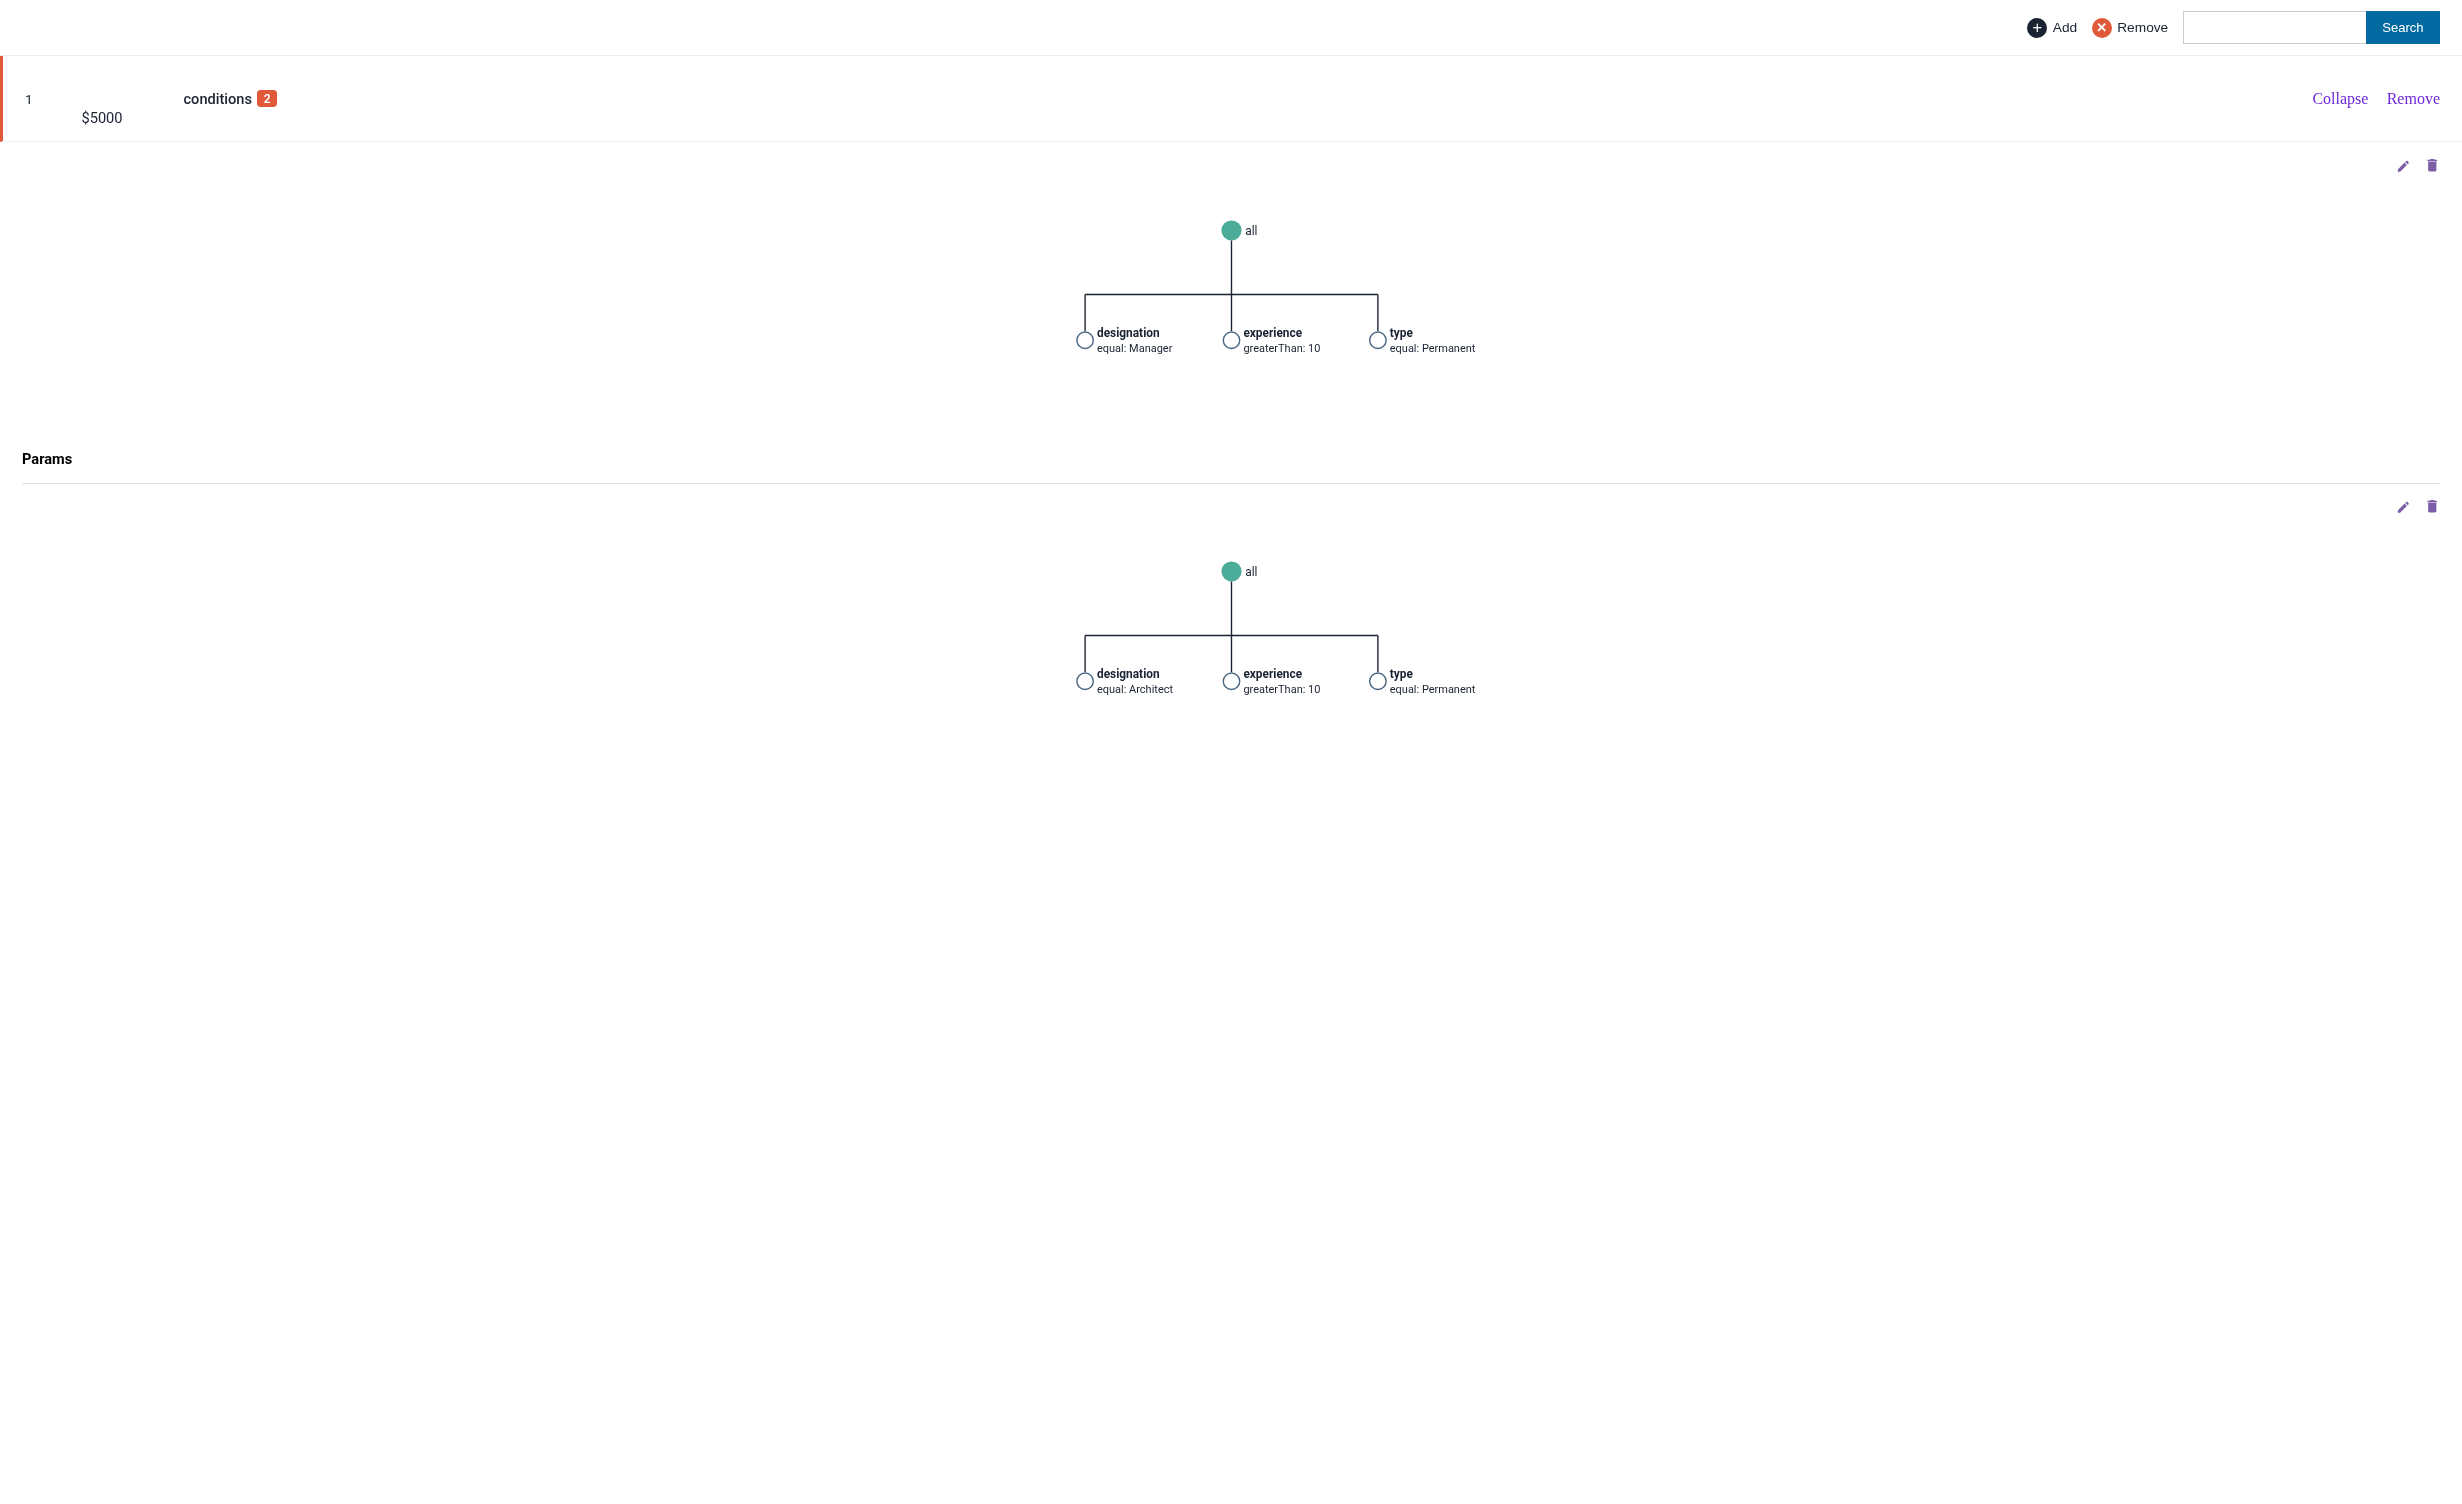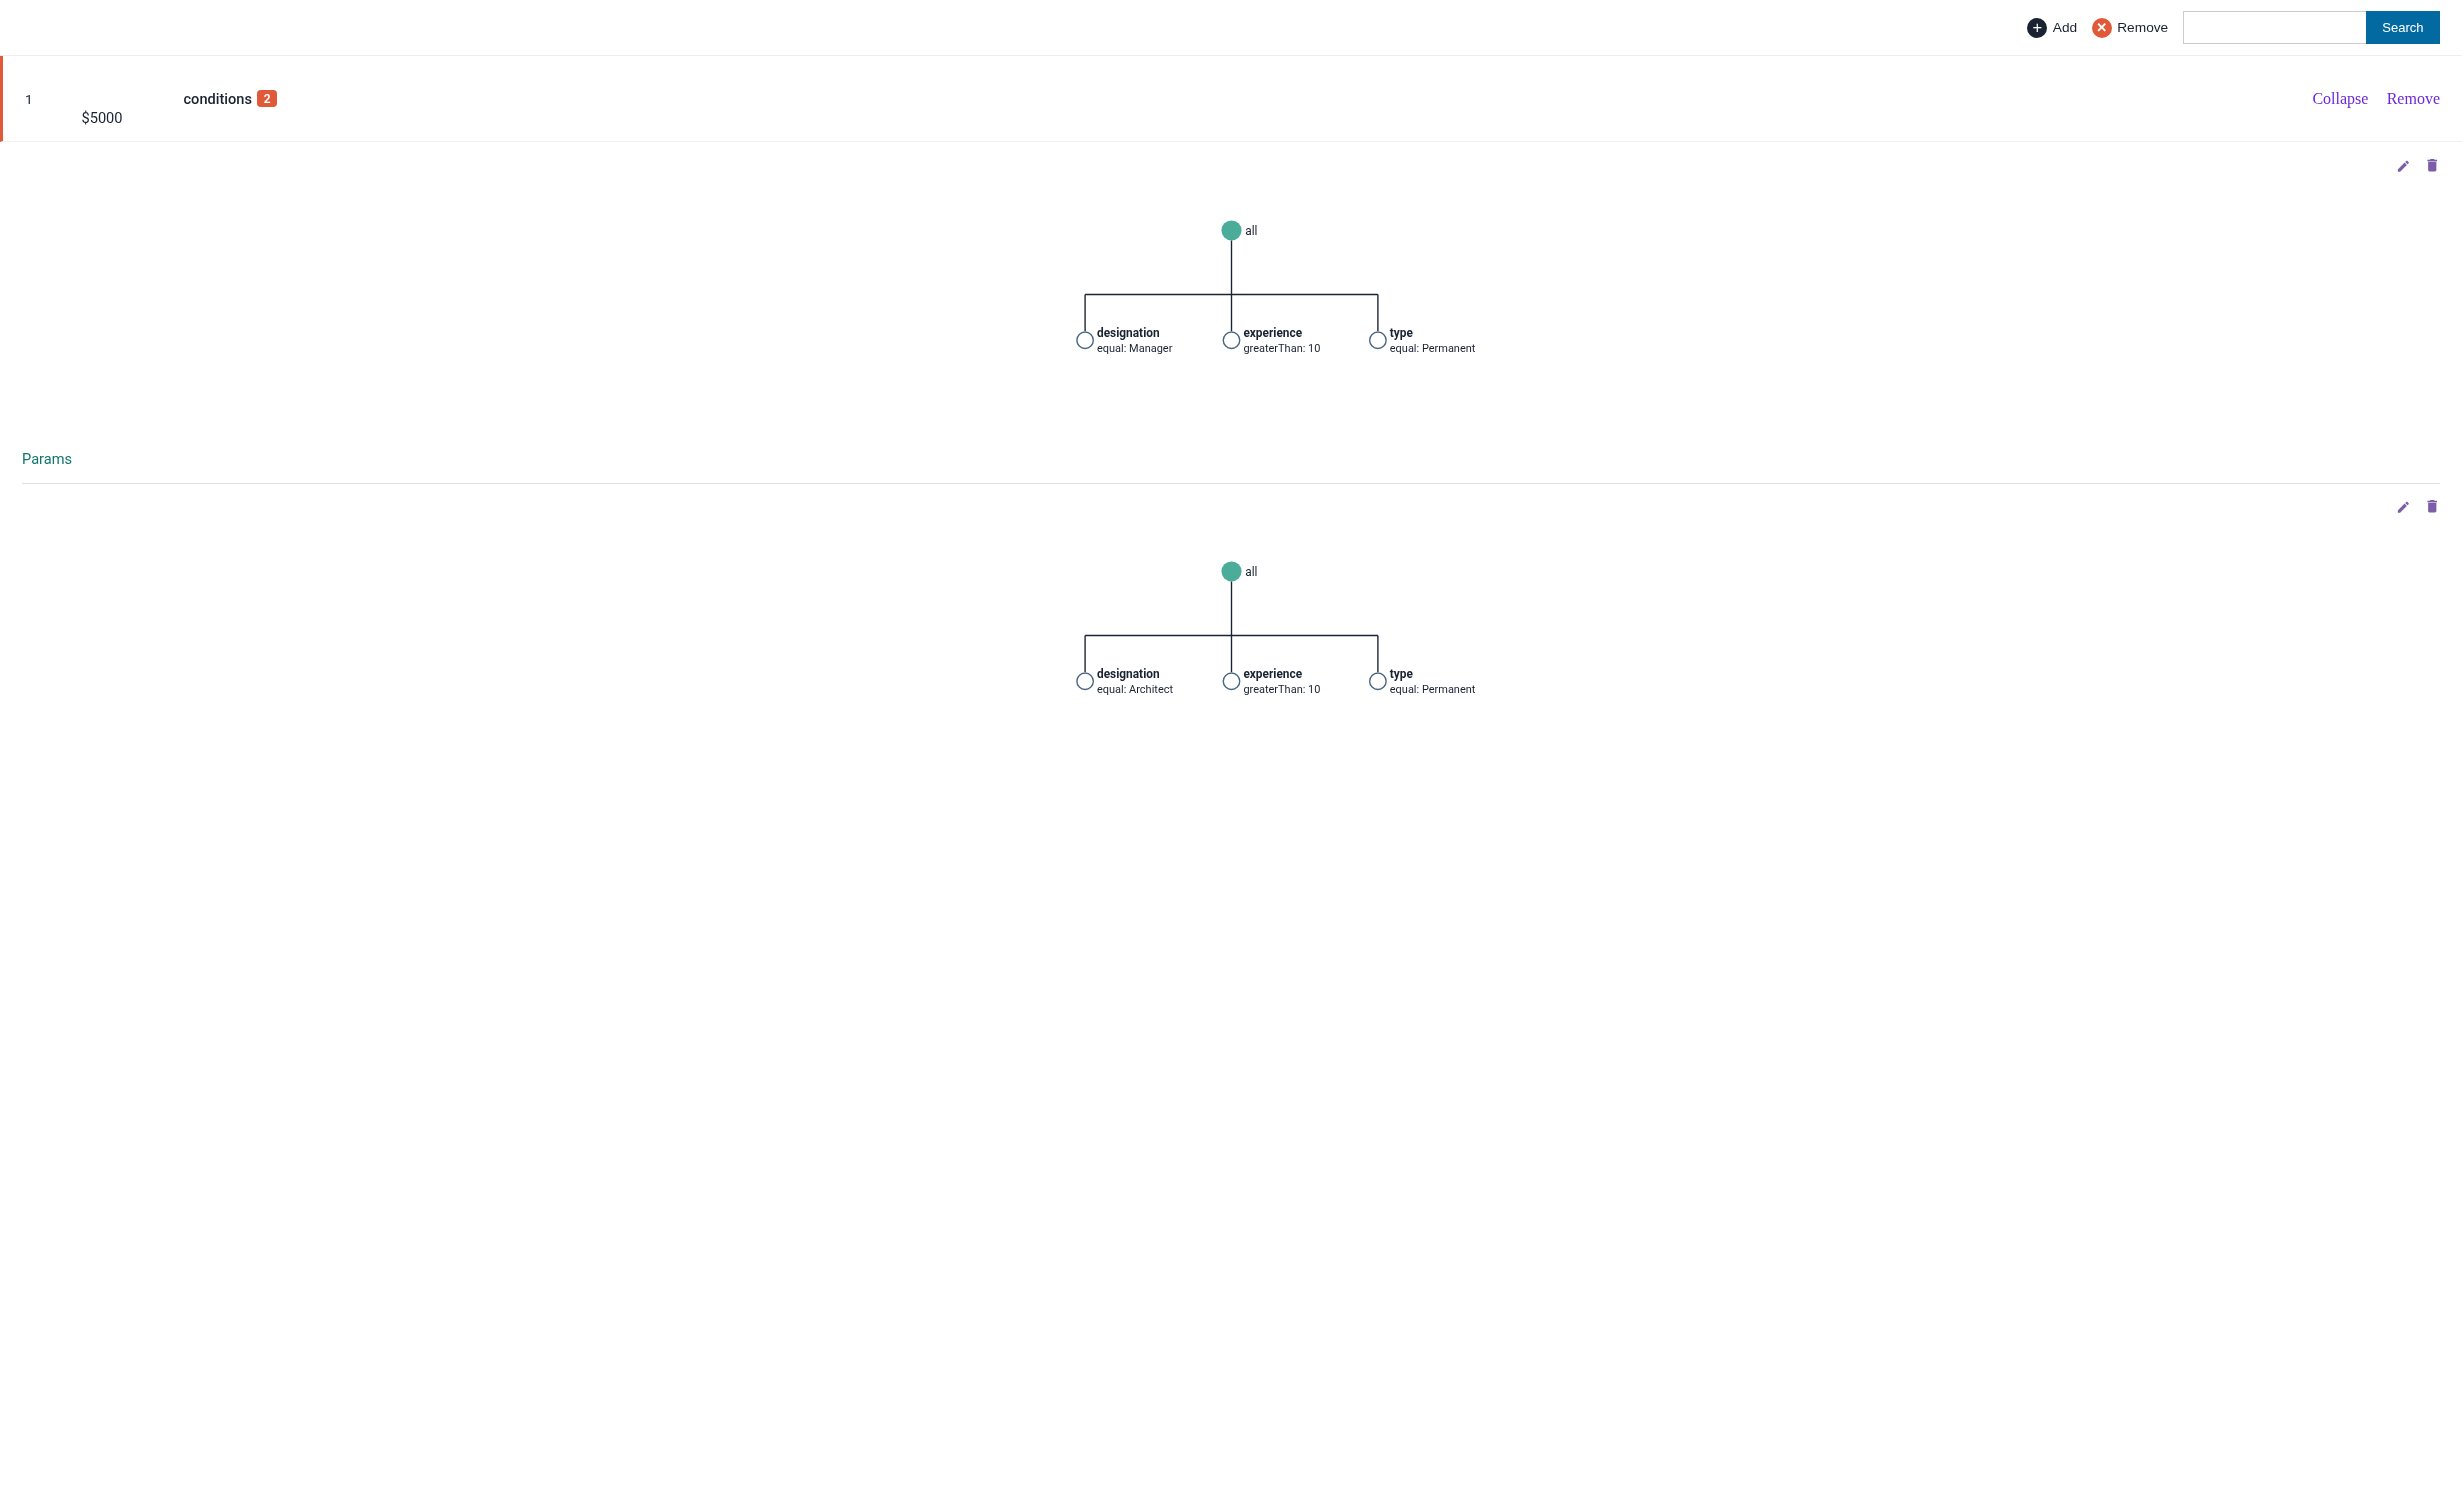--- a/index.html
+++ b/index.html
@@ -152,22 +152,22 @@
     .tree-svg {
       overflow: visible;
     }
 
     
     .params-section {
       padding: 14.6px 22px;
     }
     .params-label {
       font-size: 14.6px;
-      font-weight: 400;
-      color: #0f766e;
+      font-weight: 700;
+      color: #000000;
       margin-top: 12px;
     }
 
     .divider {
       height: 0.9px;
       background: #e0e0e0;
       margin: 0 22px;
     }
 
     

